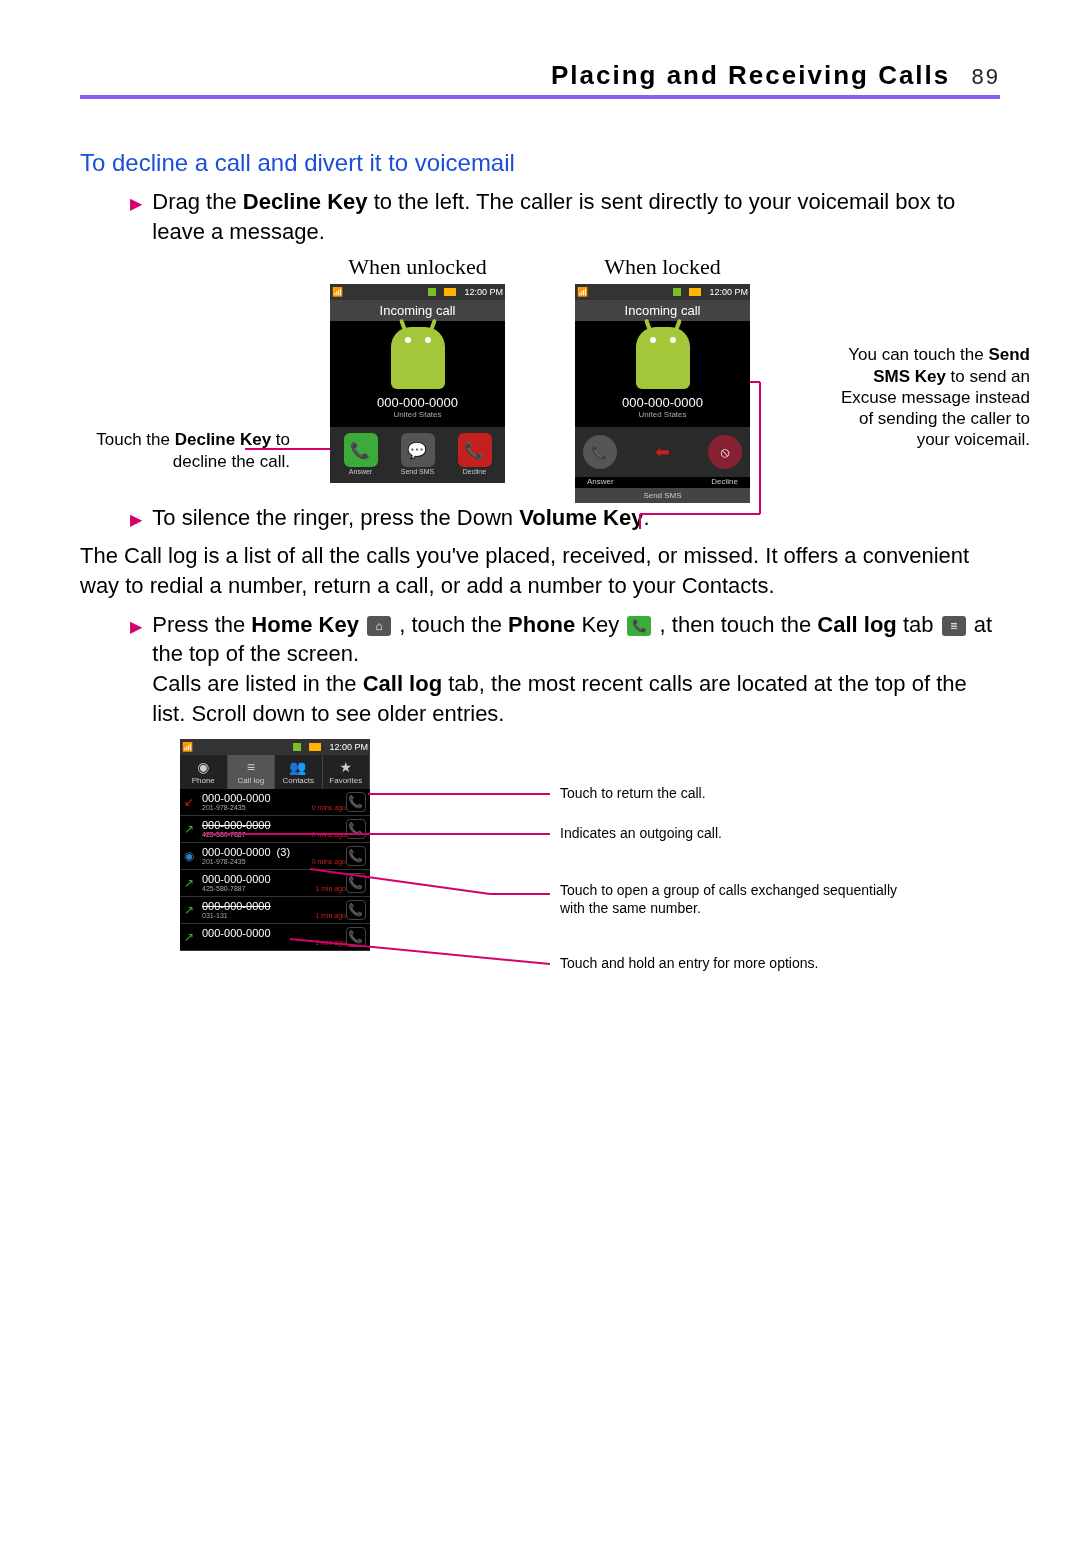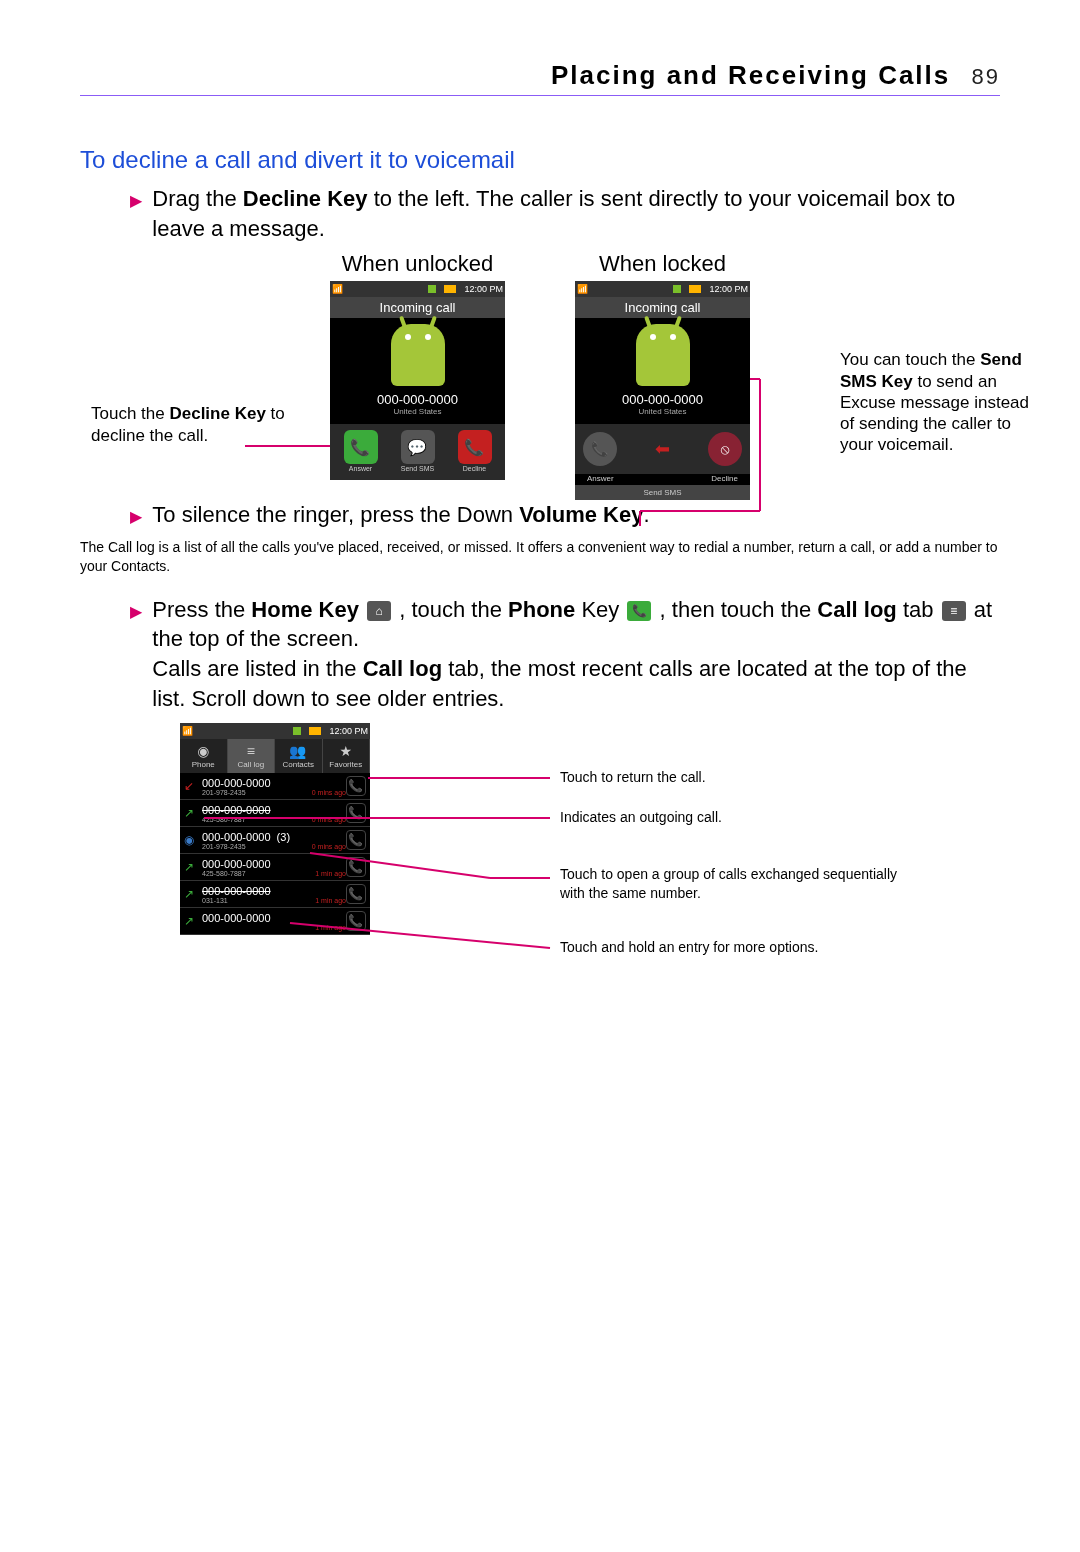--- a/index.html
+++ b/index.html
@@ -7,21 +7,21 @@
     padding: 0;
     font-family: Arial, Helvetica, sans-serif;
     background: #fff;
     width: 1080px;
   }
   .page {
     padding: 60px 80px 40px 80px;
     box-sizing: border-box;
   }
   .header-line {
-    border-bottom: 1px solid #8b5cf6;
+    border-bottom: 4px solid #8b5cf6;
     padding-bottom: 4px;
     margin-bottom: 50px;
     text-align: right;
     font-size: 26px;
     letter-spacing: 2px;
     font-weight: bold;
   }
   .header-line .pagenum { color: #222; font-size: 22px; margin-left: 12px; font-weight: normal;}
   .subheading {
     color: #1d4ed8;
@@ -40,20 +40,21 @@
     color: #d6006c;
     font-size: 16px;
     margin-right: 10px;
     margin-top: 6px;
   }
   .bold { font-weight: bold; }
   .figcaption {
     font-size: 22px;
     text-align: center;
     margin-bottom: 4px;
+    font-family: Liberation Serif, serif;
   }
   
   .phone {
     width: 175px;
     background: #000;
     color: #fff;
     font-size: 11px;
     position: relative;
   }
   .statusbar {
@@ -145,21 +146,21 @@
   
   .figwrap { position: relative; display:flex; justify-content:center;}
   .annot {
     position:absolute; font-size:17px; line-height:1.25; width:210px;
   }
   .annot .b{font-weight:bold;}
   .line-draw{stroke:#d6006c;stroke-width:2;fill:none;}
   .h2 {
     color:#d6006c; font-size:32px; margin: 26px 0 8px 0;
   }
-  .para{font-size:14px;line-height:1.38;margin-bottom:18px;}
+  .para{font-size:22px;line-height:1.38;margin-bottom:8px;}
   .inline-icon{
     display:inline-block;vertical-align:middle;
     background:#555;color:#fff;border-radius:3px;
     width:24px;height:20px;font-size:12px;text-align:center;line-height:20px;
     margin:0 2px;
   }
   .inline-icon.green{background:#3bab3b;}
   .calllog-wrap{position:relative;margin-left:100px;margin-top:10px;}
   .calllog-annot{
     position:absolute;font-size:14px;line-height:1.3;left:380px;
@@ -190,21 +191,21 @@
 
       <line class="line-draw" x1="165" y1="195" x2="295" y2="195"></line>
       <line class="line-draw" x1="295" y1="195" x2="370" y2="225"></line>
 
       <line class="line-draw" x1="560" y1="260" x2="560" y2="275"></line>
       <line class="line-draw" x1="560" y1="128" x2="680" y2="128"></line>
       <line class="line-draw" x1="680" y1="128" x2="680" y2="260"></line>
       <line class="line-draw" x1="560" y1="260" x2="680" y2="260"></line>
     </svg>
 
-    <div class="annot" style="left:0;top:152px;text-align:left;margin-left:11px;">
+    <div class="annot" style="left:0;top:175px;text-align:right;">
       <span>Touch the </span><span class="b">Decline Key</span><span> to decline the call.</span>
     </div>
 
     <div style="display:flex;gap:70px;">
       <div>
         <div class="figcaption">When unlocked</div>
         <div class="phone">
           <div class="statusbar">
             <span>📶</span>
             <span class="right">
@@ -266,21 +267,21 @@
           </div>
           <div style="display:flex;justify-content:space-between;font-size:8px;padding:0 12px 2px;color:#ccc;">
             <span>Answer</span>
               <span>Decline</span>
           </div>
           <div class="bottom-sms">Send SMS</div>
         </div>
       </div>
     </div>
 
-    <div class="annot" style="right:-30px;top:98px;width:190px;">
+    <div class="annot" style="right:-30px;top:90px;width:190px;text-align:right;">
       <span>You can touch the </span><span class="b">Send SMS Key</span><span> to send an Excuse message instead of sending the caller to your voicemail.</span>
     </div>
   </div>
 
   <div class="bullet">
     <span class="tri">▶</span>
     <div>
       <span>To silence the ringer, press the Down </span><span class="bold">Volume Key</span><span>.</span>
     </div>
   </div>

